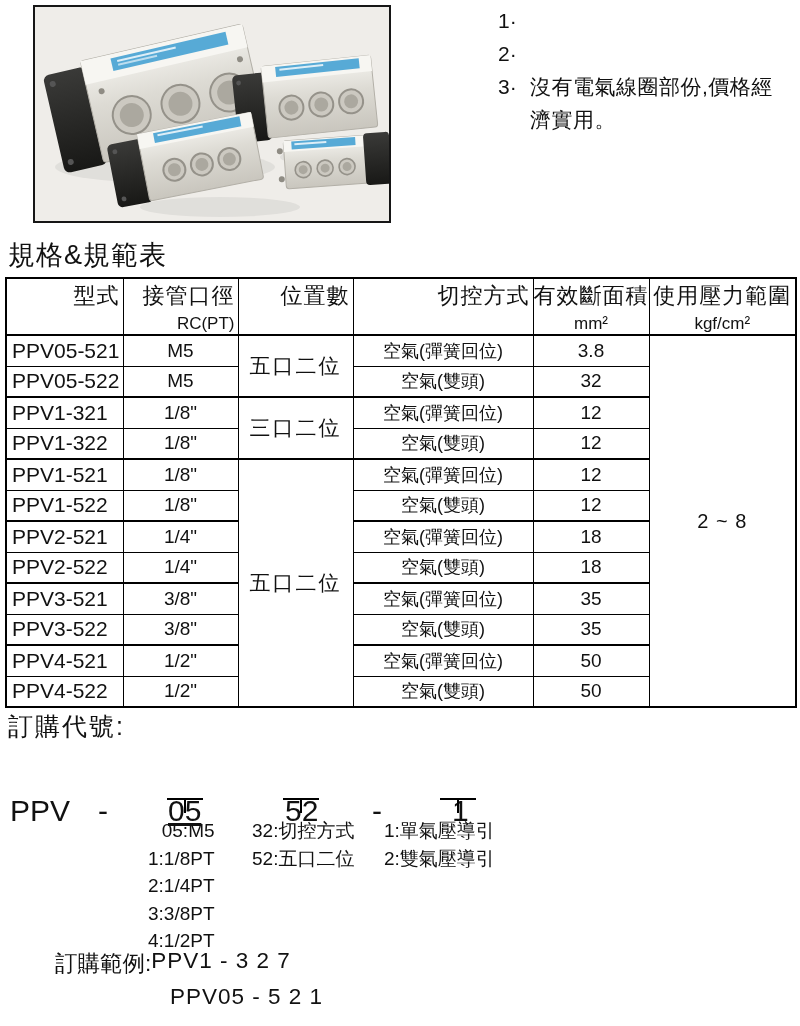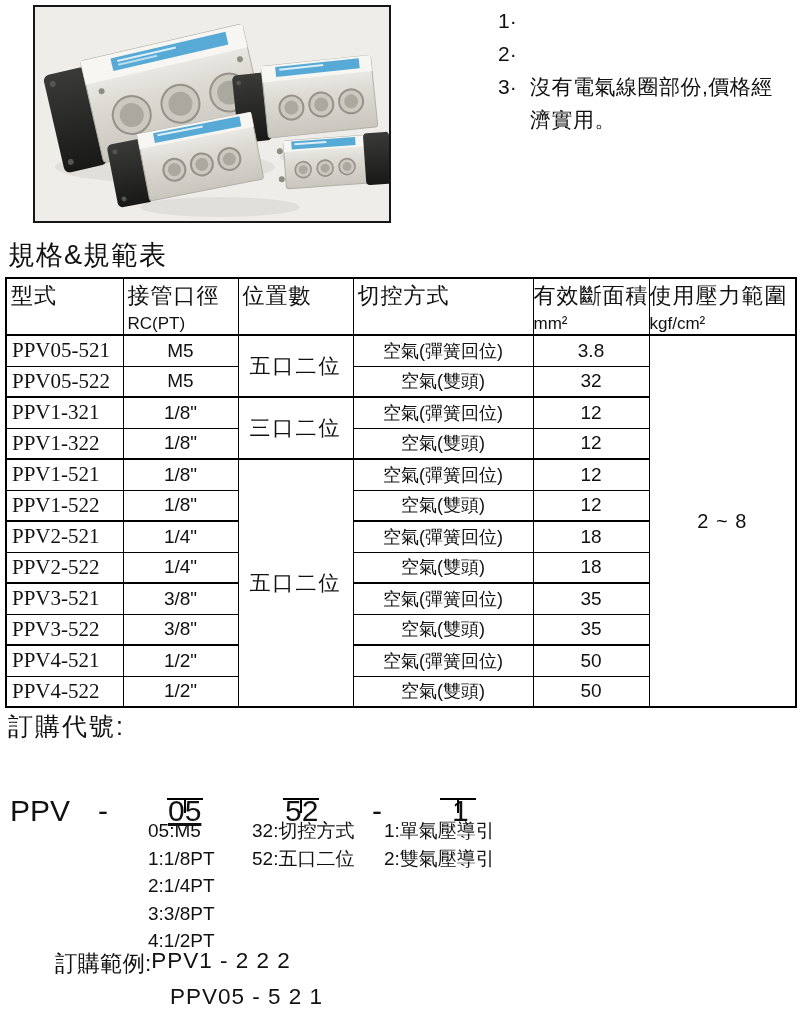--- a/index.html
+++ b/index.html
@@ -25,43 +25,43 @@
 
   
   .spec-title { position:absolute; left:8px; top:237px; font-size:27px; letter-spacing:1px; }
   table.spec {
     position:absolute; left:5px; top:277px; width:790px;
     border-collapse:collapse; table-layout:fixed;
   }
   table.spec th, table.spec td { border:1px solid #000; }
   table.spec { border:2px solid #000; }
   thead th {
-    height:55px; vertical-align:top; text-align:left;
+    height:55px; vertical-align:top; text-align:right;
     font-weight:normal; font-size:22px; padding:2px 3px 0 4px;
     border-bottom-width:2px !important; letter-spacing:1px;
   }
   thead th .sub { display:block; font-size:17px; letter-spacing:0; margin-top:3px; }
-  thead th.c-area, thead th.c-press { padding-left:0; padding-right:0; }
+  thead th.c-area, thead th.c-press { text-align:center; padding-left:0; padding-right:0; }
   tbody td { height:31px; font-size:19px; text-align:center; }
-  tbody td.model { text-align:left; padding-left:5px; font-size:21px;font-family:Liberation Serif, serif; }
+  tbody td.model { text-align:left; padding-left:5px; font-size:21px; }
   tbody td.pos   { font-size:21px; letter-spacing:2px; }
   tbody td.ctrl  { font-size:18px; }
   tbody td.press { font-size:20px; letter-spacing:1px;border-radius:13px; }
   tbody tr.group-start td { border-top-width:2px; }
 
   
   .order-title   { position:absolute; left:8px;  top:710px; font-size:25px; letter-spacing:2px; }
   .code-part     { position:absolute; top:758px; font-size:30px;margin-top:36px; }
   .cp-0 { left:10px; }  .cp-1 { left:98px; }  .cp-2 { left:168px;text-decoration:underline; }
   .cp-3 { left:285px; } .cp-4 { left:372px; } .cp-5 { left:452px; }
   .tmark { position:absolute; top:798px; width:36px; border-top:2px solid #000; }
   .tmark .stem { width:2px; height:13px; background:#000; margin:0 auto; }
   .tm-0 { left:167px; } .tm-1 { left:283px; } .tm-2 { left:440px; }
   .legend { position:absolute; top:817px; font-size:19px; }
-  .legend div { height:27.5px; line-height:27.5px; }
+  .legend div { height:27.5px; line-height:27.5px;text-align:right; }
   .lg-port { left:148px; } .lg-pos { left:252px; } .lg-pilot { left:384px; }
   .example-line1 { position:absolute; left:55px; top:948px; font-size:22.5px; display:flex; }
   .example-line1 .val { letter-spacing:1px; }
   .example-line2 { position:absolute; left:170px; top:984px; font-size:22.5px; letter-spacing:1px; }
 </style>
 </head>
 <body>
 
 <div class="photo-frame">
   <svg viewBox="0 0 354 214">
@@ -303,15 +303,15 @@
   <div>32:切控方式</div>
   <div>52:五口二位</div>
 </div>
 <div class="legend lg-pilot">
   <div>1:單氣壓導引</div>
   <div>2:雙氣壓導引</div>
 </div>
 
 <div class="example-line1">
   <span>訂購範例:</span>
-  <span class="val">PPV1 - 2 2 2</span>
+  <span class="val">PPV1 - 3 2 7</span>
 </div>
 <div class="example-line2">PPV05 - 5 2 1</div>
 
 </body></html>

